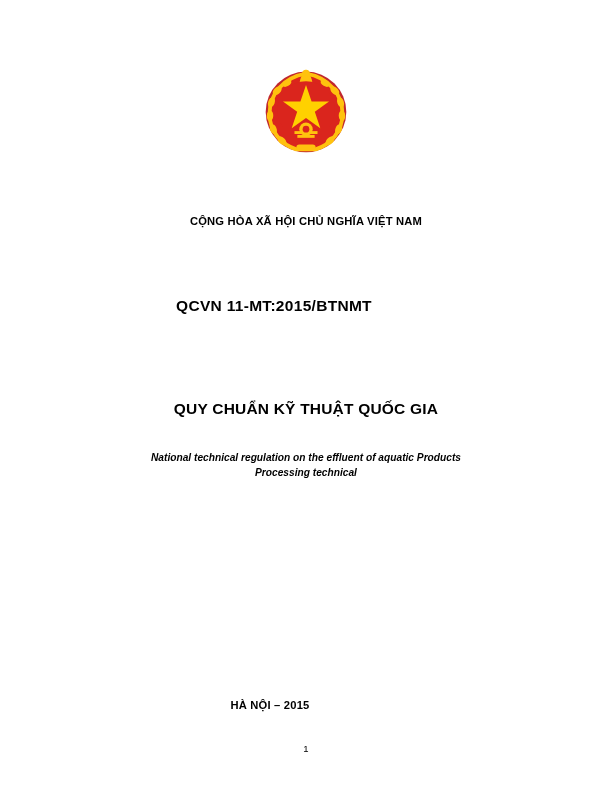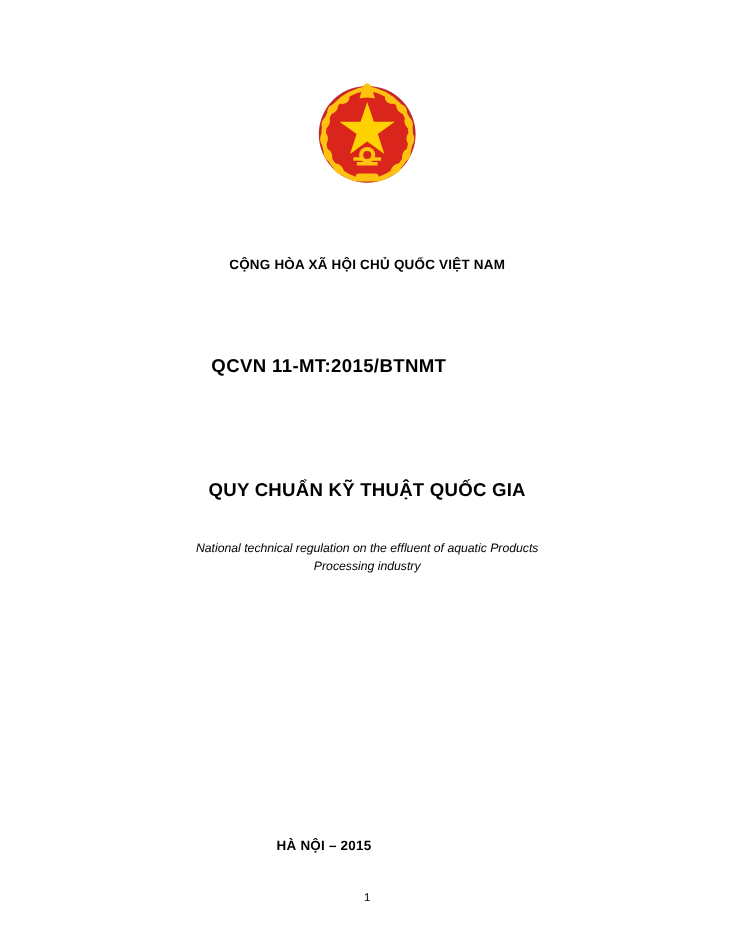--- a/index.html
+++ b/index.html
@@ -67,21 +67,21 @@
   }
   .subtitle-block {
     position: absolute;
     top: 450px;
     left: 0;
     width: 612px;
     text-align: center;
   }
   .subtitle-line {
     font-size: 10.2px;
-    font-weight: normal;
+    font-weight: bold;
     font-style: italic;
     line-height: 15px;
   }
   .place-line {
     position: absolute;
     top: 699px;
     left: 0;
     width: 540px;
     text-align: center;
     font-size: 11.2px;
@@ -144,30 +144,30 @@
         <path d="M38 72 h24 v3 h-24 z"></path>
         <path d="M41 76 h18 v3 h-18 z"></path>
         <circle cx="50" cy="70" r="7" fill="#FFC20E"></circle>
         <circle cx="50" cy="70" r="3.5" fill="#DA251D"></circle>
       </g>
 
       <polygon fill="#FFD100" points="50,24 55.8,41.2 74,41.2 59.2,51.8 64.9,69 50,58.3 35.1,69 40.8,51.8 26,41.2 44.2,41.2"></polygon>
     </svg>
   </div>
 
-  <div class="country-line">CỘNG HÒA XÃ HỘI CHỦ QUỐC VIỆT NAM</div>
+  <div class="country-line">CỘNG HÒA XÃ HỘI CHỦ NGHĨA VIỆT NAM</div>
 
   <div class="code-line">QCVN 11-MT:2015/BTNMT</div>
 
   <div class="title-block">
     <div class="title-line">QUY CHUẨN KỸ THUẬT QUỐC GIA</div>
   </div>
 
   <div class="subtitle-block">
     <div class="subtitle-line">National technical regulation on the effluent of aquatic Products</div>
-    <div class="subtitle-line">Processing industry</div>
+    <div class="subtitle-line">Processing technical</div>
   </div>
 
   <div class="place-line">HÀ NỘI – 2015</div>
 
   <div class="page-number">1</div>
 
 </div>
 
 </body></html>

